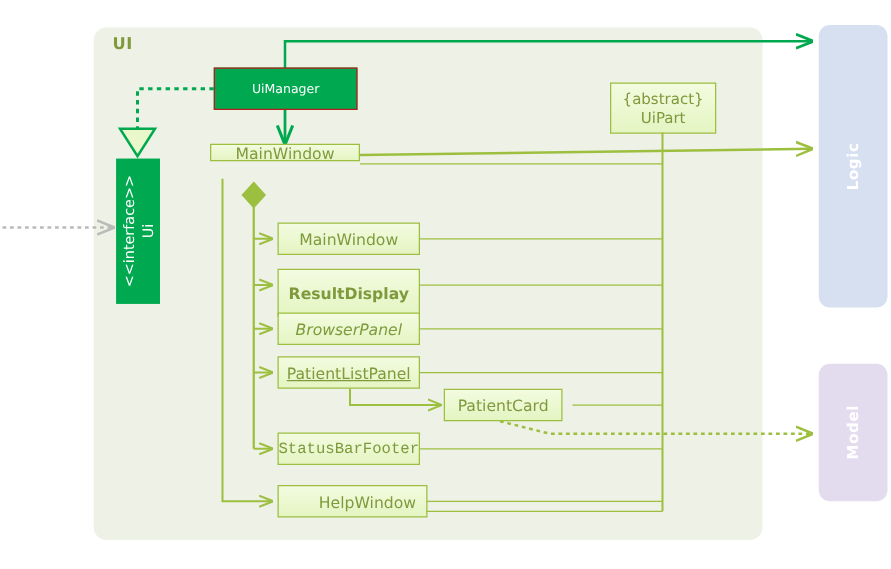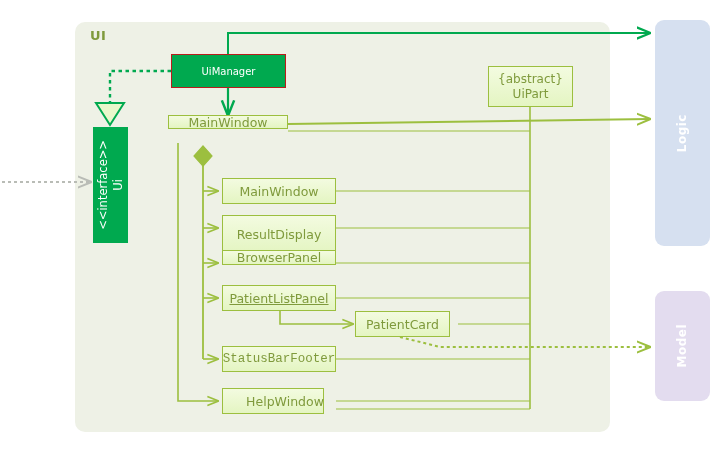--- a/index.html
+++ b/index.html
@@ -128,41 +128,41 @@
 
   <div class="node cls-pale two-line" style="left:488px;top:66px;width:85px;height:41px;">
     <span>{abstract}</span>
     <span>UiPart</span>
   </div>
 
   <div class="node cls-pale" style="left:222px;top:178px;width:114px;height:26px;">
     <span>MainWindow</span>
   </div>
 
-  <div class="node cls-pale" style="left:222px;top:215px;width:114px;height:38px;">
+  <div class="node cls-pale" style="left:222px;top:215px;width:114px;height:38px;font-weight:bold;">
     <span>ResultDisplay</span>
   </div>
 
-  <div class="node cls-pale" style="left:222px;top:250px;width:114px;height:15px;">
+  <div class="node cls-pale" style="left:222px;top:250px;width:114px;height:26px;font-style:italic;">
     <span>BrowserPanel</span>
   </div>
 
   <div class="node cls-pale" style="left:222px;top:285px;width:114px;height:26px;text-decoration:underline;">
     <span>PatientListPanel</span>
   </div>
 
   <div class="node cls-pale" style="left:355px;top:311px;width:95px;height:26px;">
     <span>PatientCard</span>
   </div>
 
   <div class="node cls-pale" style="left:222px;top:346px;width:114px;height:26px;font-family:Liberation Mono, monospace;">
     <span>StatusBarFooter</span>
   </div>
 
-  <div class="node cls-pale" style="left:222px;top:388px;width:102px;height:26px;padding-left:24px;">
+  <div class="node cls-pale" style="left:222px;top:388px;width:120px;height:26px;padding-left:24px;">
     <span>HelpWindow</span>
   </div>
 
   <div class="node ext ext-logic" style="left:655px;top:20px;width:55px;height:226px;">
     <span class="vert-text">Logic</span>
   </div>
 
   <div class="node ext ext-model" style="left:655px;top:291px;width:55px;height:110px;">
     <span class="vert-text">Model</span>
   </div>

